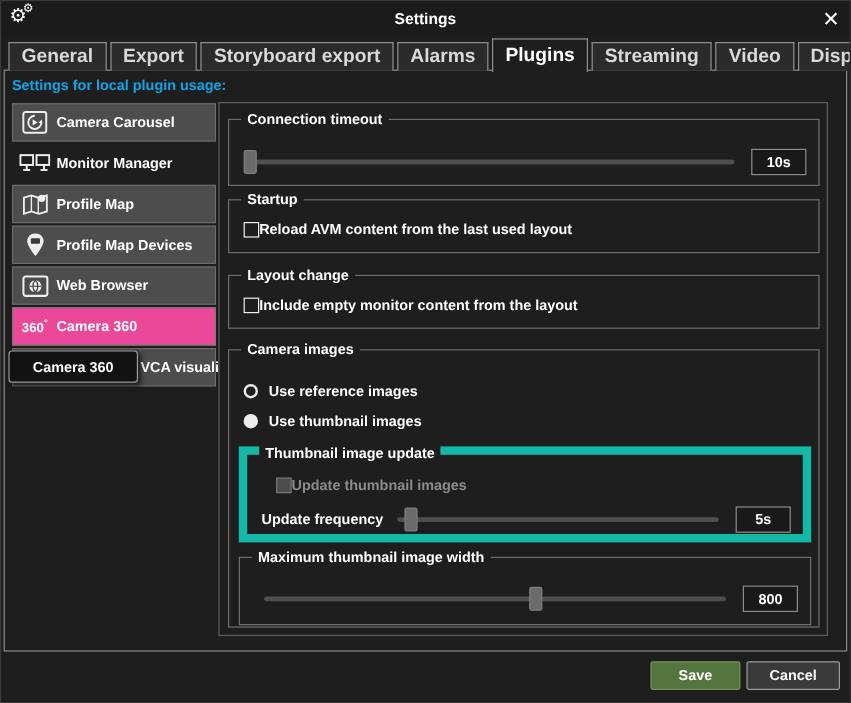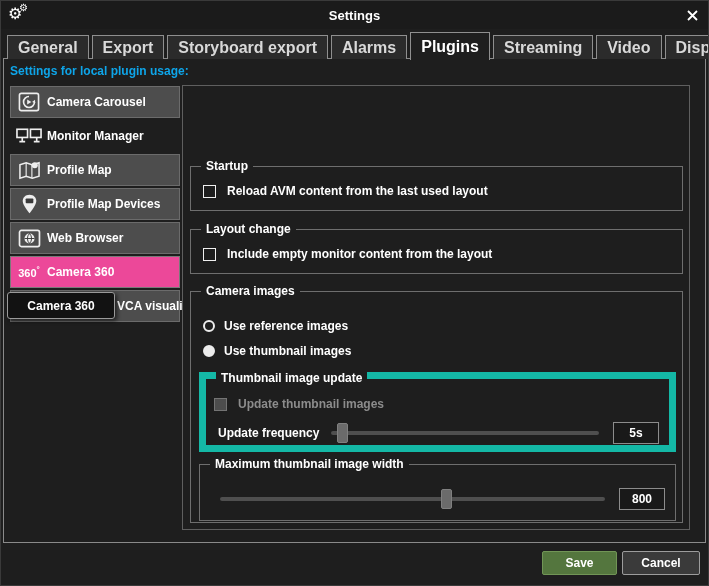--- a/index.html
+++ b/index.html
@@ -54,25 +54,25 @@
     font-size:12px; font-weight:700; color:#fff; white-space:nowrap; }
   .g-conn { top:13px; height:56px; }
   .g-startup { top:80px; height:45px;text-align:center; }
   .g-layout { top:143px; height:45px; }
   .g-camimg { top:205px; height:232px; }
   .g-thumb { position:absolute; left:8px; right:6px; top:80px; height:80px; border:7px solid #14b8a6; }
   .g-maxw  { position:absolute; left:8px; right:6px; top:172px; height:57px; border:1px solid #6e6e6e; }
   
   .slider-row { display:flex; align-items:center; }
   .g-conn .slider-row { margin:24px 10px 0 12px; }
-  .check-row { display:flex; align-items:center; gap:11px; }
+  .check-row { display:flex; align-items:center; gap:0; }
   .g-startup .check-row, .g-layout .check-row { margin:17px 0 0 12px; }
   .radio-row { display:flex; align-items:center; gap:9px; margin:0 0 11px 12px; }
   .radios { padding-top:27px;text-align:right; }
-  .g-thumb .check-row { margin:18px 0 0 8px; }
+  .g-thumb .check-row { margin:18px 0 0 24px; }
   .g-thumb .slider-row { margin:11px 10px 0 12px; }
   .g-maxw .slider-row { margin:23px 10px 0 20px; }
   
   .track-wrap { position:relative; flex:1; height:20px; }
   .track { position:absolute; left:0; right:0; top:8px; height:4px; background:#4f4f4f; border-radius:2px; }
   .handle { position:absolute; top:0; width:11px; height:20px; background:#6b6b6b;
     border:1px solid #808080; border-radius:2px; cursor:pointer; }
   .value-box { width:46px; height:22px; margin-left:14px; background:#191919;
     border:1px solid #8c8c8c; font-size:12px; font-weight:700; color:#fff;
     display:flex; align-items:center; justify-content:center; flex:0 0 auto; }
@@ -193,20 +193,30 @@
 
       <div class="side-item covered">
         <span class="side-label">VCA visualization</span>
       </div>
 
       <div class="tooltip">Camera 360</div>
     </div>
 
     <div class="main-panel">
 
+      <div class="group g-conn">
+        <span class="group-title">Connection timeout</span>
+        <div class="slider-row">
+          <div class="track-wrap">
+            <div class="track"></div>
+            <div class="handle" style="left:0;"></div>
+          </div>
+          <div class="value-box">10s</div>
+        </div>
+      </div>
 
       <div class="group g-startup">
         <span class="group-title">Startup</span>
         <div class="check-row">
           <span class="checkbox"></span>
           <span class="check-label">Reload AVM content from the last used layout</span>
         </div>
       </div>
 
       <div class="group g-layout">

